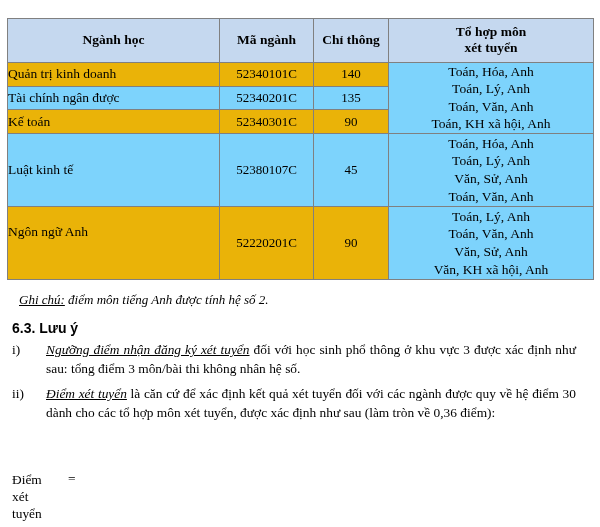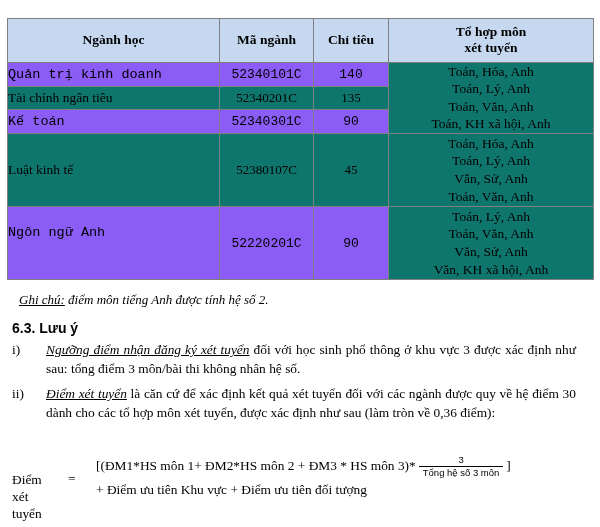--- a/index.html
+++ b/index.html
@@ -61,22 +61,22 @@
   td.code, td.quota {
     text-align: center;
     font-size: 13px;
   }
   td.combo {
     text-align: center;
     font-size: 13.5px;
     line-height: 1.30;
     padding: 3px 2px;
   }
-  .green { background: #8b5cf6; font-family: Liberation Mono, monospace; }
-  .white { background: #0f766e; }
+  .green { background: #eab308; }
+  .white { background: #7dd3fc; }
 
   .r-h   { height: 36px; padding-left: 17px; }
   .r-1   { height: 23px; }
   .r-2   { height: 23px; }
   .r-3   { height: 23px; padding-left: 10px; }
   .r-4   { height: 73px; }
   .r-5   { height: 73px; }
 
   .combo-line { display: block; }
 
@@ -181,41 +181,41 @@
 <body>
 
 <div id="page">
 
   <div class="table-wrap">
     <table class="adm">
       <thead>
         <tr class="r-h">
           <th class="col-name">Ngành học</th>
           <th class="col-code">Mã ngành</th>
-          <th class="col-quota">Chỉ tiêu</th>
+          <th class="col-quota">Chỉ thông</th>
           <th class="col-combo">
             <span class="combo-line">Tổ hợp môn</span>
             <span class="combo-line">xét tuyển</span>
           </th>
         </tr>
       </thead>
       <tbody>
         <tr class="r-1">
           <td class="name  green">Quản trị kinh doanh</td>
           <td class="code  green">52340101C</td>
           <td class="quota green">140</td>
           <td class="combo white" rowspan="3">
             <span class="combo-line">Toán, Hóa, Anh</span>
             <span class="combo-line">Toán, Lý, Anh</span>
             <span class="combo-line">Toán, Văn, Anh</span>
             <span class="combo-line">Toán, KH xã hội, Anh</span>
           </td>
         </tr>
         <tr class="r-2">
-          <td class="name  white">Tài chính ngân tiêu</td>
+          <td class="name  white">Tài chính ngân được</td>
           <td class="code  white">52340201C</td>
           <td class="quota white">135</td>
         </tr>
         <tr class="r-3">
           <td class="name  green">Kế toán</td>
           <td class="code  green">52340301C</td>
           <td class="quota green">90</td>
         </tr>
         <tr class="r-4">
           <td class="name  white">Luật kinh tế</td>
@@ -259,26 +259,15 @@
     <span class="body"><span class="ul-ital">Điểm xét tuyển</span><span> là căn cứ để xác định kết quả xét tuyển đối với các ngành được quy về hệ điểm 30 dành cho các tổ hợp môn xét tuyển, được xác định như sau (làm tròn về 0,36 điểm):</span></span>
   </div>
 
   <div class="formula">
     <div class="lhs">
       <div>Điểm</div>
       <div>xét</div>
       <div>tuyển</div>
     </div>
     <div class="eq">=</div>
-    <div class="rhs">
-      <div class="row1">
-        <span>[(ĐM1*HS môn 1+ ĐM2*HS môn 2 + ĐM3 * HS môn 3)*</span>
-        <span class="frac">
-          <span class="num">3</span>
-          <span class="den">Tổng hệ số 3 môn</span>
-        </span>
-        <span>]</span>
-      </div>
-      <div class="row2">+ Điểm ưu tiên Khu vực + Điểm ưu tiên đối tượng</div>
-    </div>
   </div>
 
 </div>
 
 </body></html>

